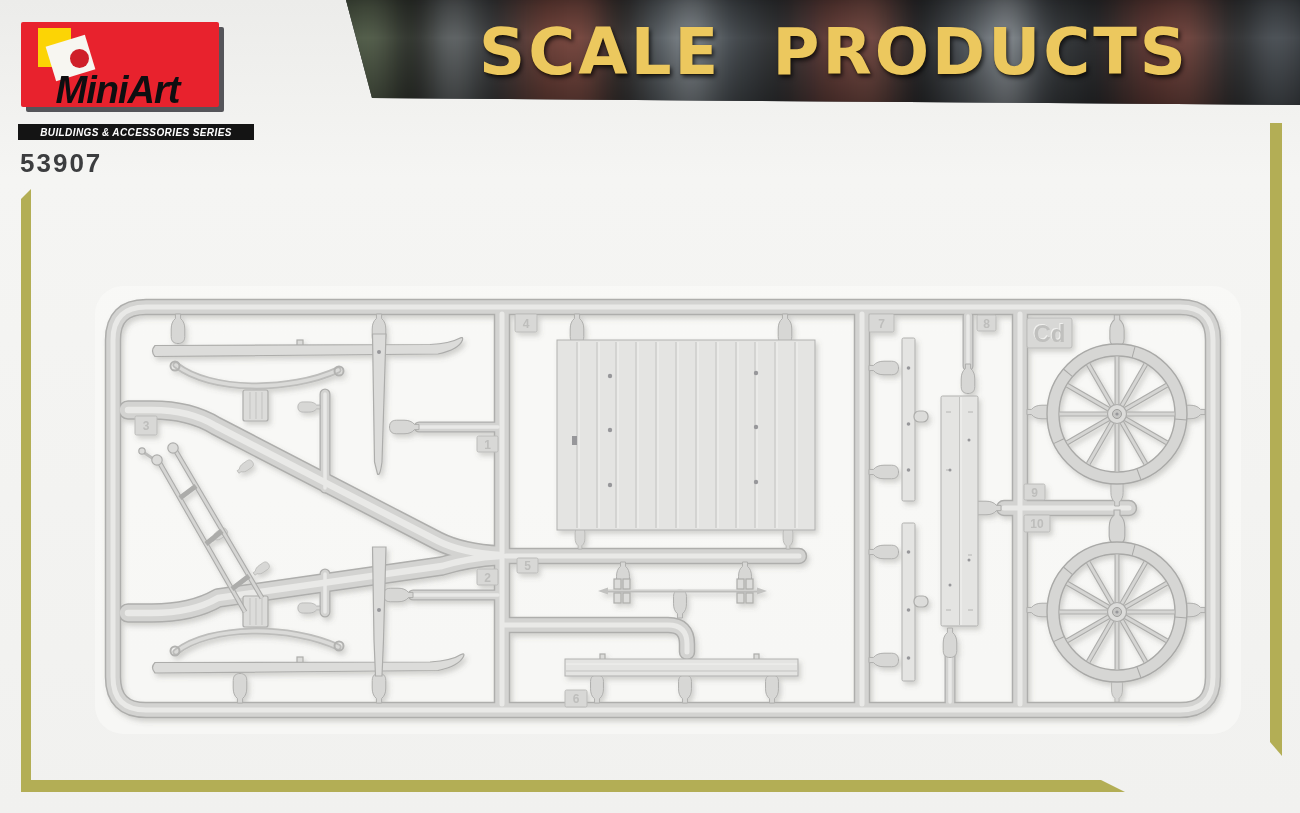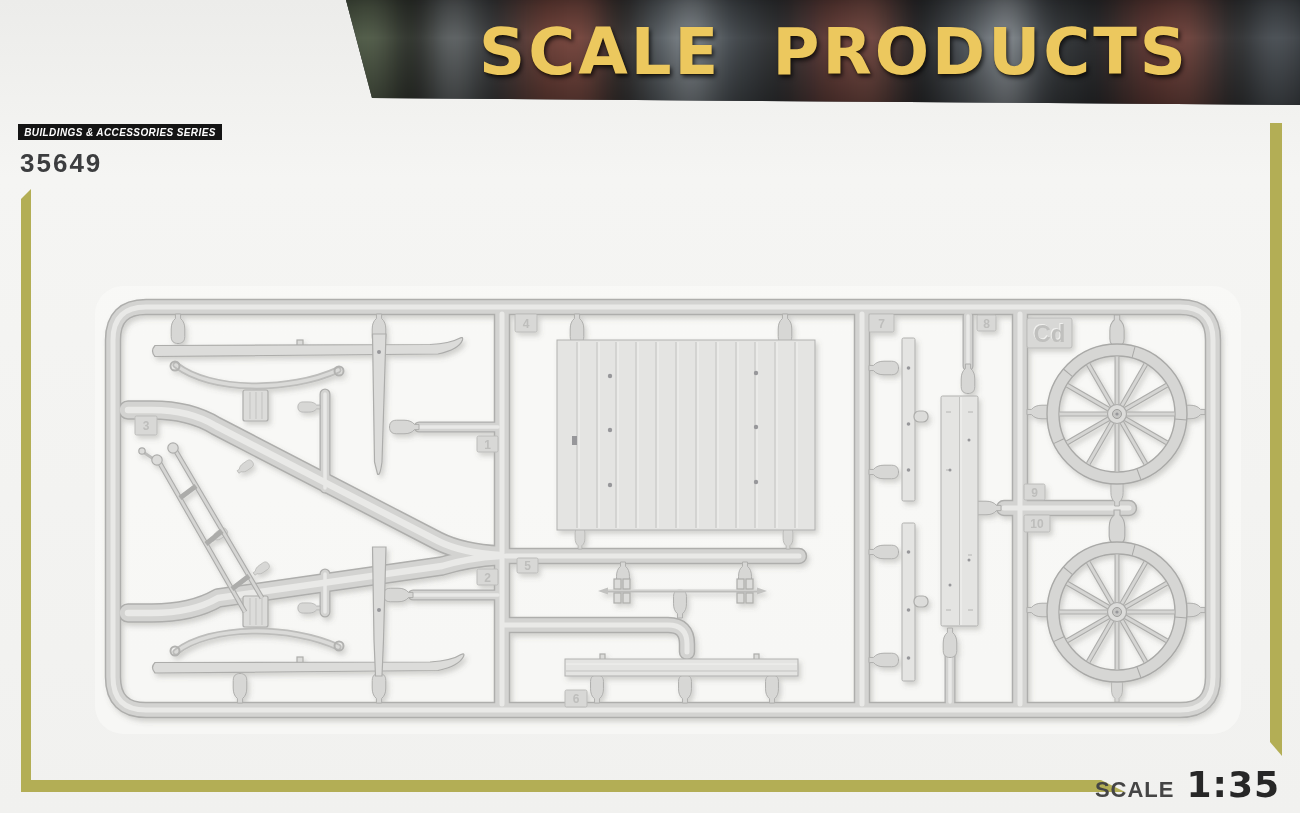--- a/index.html
+++ b/index.html
@@ -25,21 +25,21 @@
   .logo{position:absolute;left:21px;top:22px;width:198px;height:85px;
     background:#e8222d;border-radius:2px;box-shadow:5px 5px 0 #55555a;}
   .logo-yellow{position:absolute;left:17px;top:6px;width:33px;height:39px;background:#fcd405;}
   .logo-white{position:absolute;left:29px;top:18px;width:41px;height:36px;
     background:#f7f6f1;transform:rotate(-17deg);}
   .logo-reddot{position:absolute;left:49px;top:27px;width:19px;height:19px;
     border-radius:50%;background:#cf1f29;}
   .logo-text{position:absolute;left:0;right:5px;top:49px;text-align:center;
     font-size:38px;font-weight:bold;font-style:italic;color:#0e0e10;
     letter-spacing:-1px;line-height:1;}
-  .series-bar{position:absolute;left:18px;top:124px;width:204px;height:16px;background:#141414;
+  .series-bar{position:absolute;left:18px;top:124px;width:236px;height:16px;background:#141414;
     color:#fdfdfd;font-size:10px;font-weight:bold;font-style:italic;letter-spacing:.4px;
     display:flex;align-items:center;justify-content:center;white-space:nowrap;}
   .product-number{position:absolute;left:20px;top:148px;font-size:26px;font-weight:bold;
     color:#3c3d3f;letter-spacing:2px;}
 
   
   .olive{position:absolute;background:#b3ae55;}
   .olive-left{left:21px;top:189px;width:10px;height:603px;
     clip-path:polygon(0 10px,100% 0,100% 100%,0 100%);}
   .olive-bottom{left:21px;top:780px;width:1104px;height:12px;
@@ -87,22 +87,28 @@
 <body>
 
 <div class="page">
 
   <div class="banner">
     <div class="banner-photo"></div>
     <div class="banner-shade"></div>
     <div class="banner-title">SCALE PRODUCTS</div>
   </div>
 
+  <div class="logo">
+    <div class="logo-yellow"></div>
+    <div class="logo-white"></div>
+    <div class="logo-reddot"></div>
+    <div class="logo-text">MiniArt</div>
+  </div>
   <div class="series-bar">BUILDINGS &amp; ACCESSORIES SERIES</div>
-  <div class="product-number">35649</div>
+  <div class="product-number">53907</div>
 
   <div class="olive olive-left"></div>
   <div class="olive olive-bottom"></div>
   <div class="olive olive-right"></div>
 
   <svg class="sprue-svg" width="1300" height="813" viewBox="0 0 1300 813">
     <defs>
       <path id="p-frame" d="M146 307 H1180 Q1213 307 1213 340 V677 Q1213 710 1180 710 H146 Q113 710 113 677 V340 Q113 307 146 307 Z"></path>
       <path id="p-run" d="M502 314 V704 M862 314 V704 M1020 314 V704 M506 556 H799 M1004 508 H1129 M505 625 H668 Q687 625 687 644 V652"></path>
       <path id="p-br" d="M968 316 V366 M950 652 V702 M419 427 H498 M413 595 H498 M325 394 V488 M325 574 V612"></path>
@@ -337,18 +343,14 @@
       </g>
 
       <g>
         <rect x="1027" y="318" width="45" height="30" rx="2" class="tag"></rect>
         <text x="1048.5" y="341" class="code-sh">Cd</text>
         <text x="1049.5" y="342" class="code-t">Cd</text>
       </g>
     </g>
   </svg>
 
-  <div class="scale">
-    <span class="scale-label">SCALE</span>
-    <span class="scale-value">1:35</span>
-  </div>
 
 </div>
 
 </body></html>

